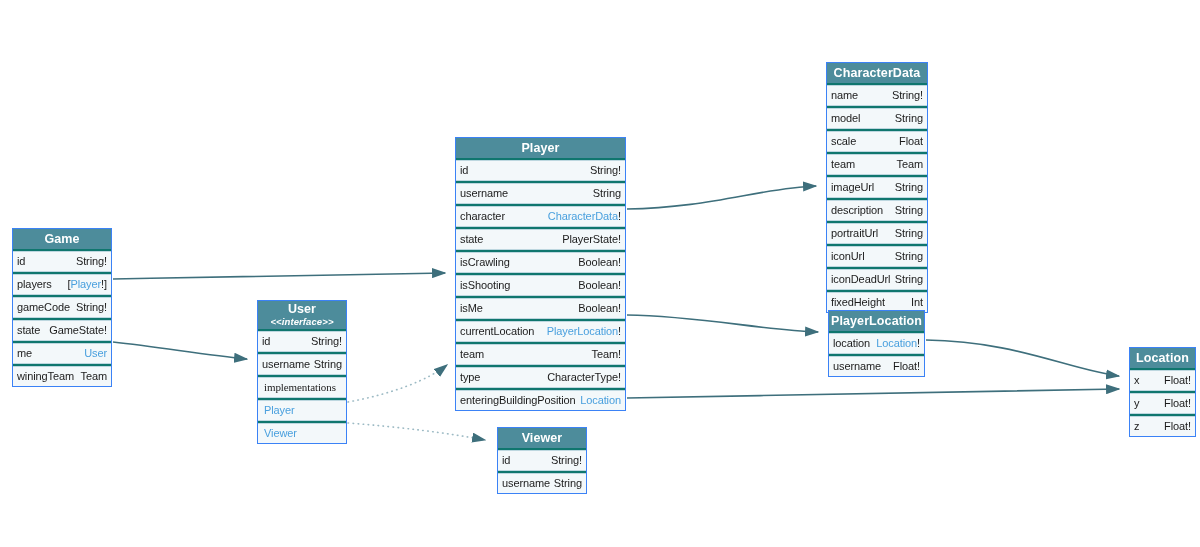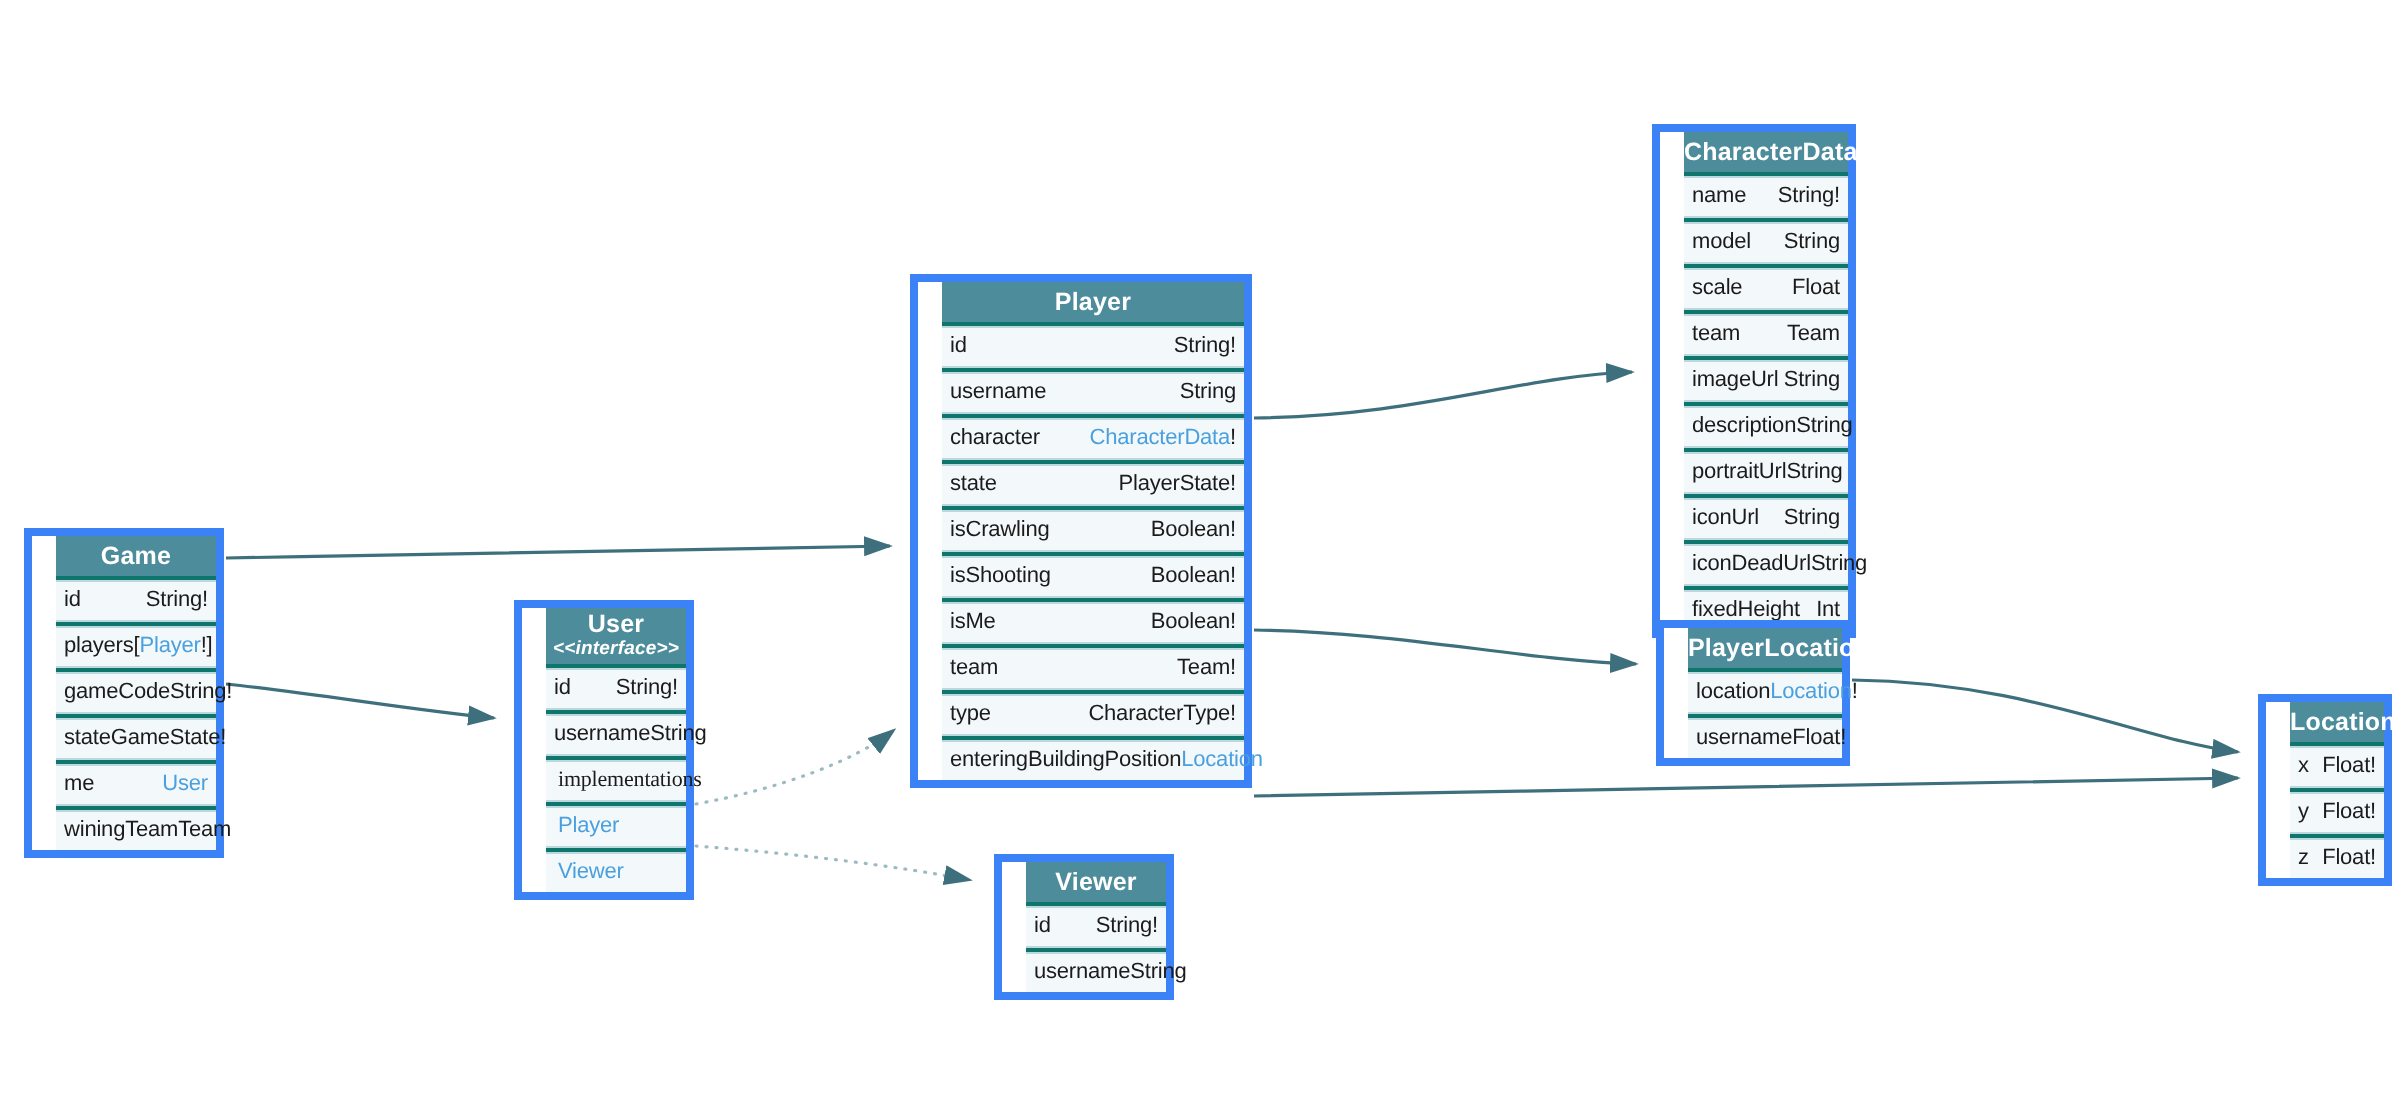--- a/index.html
+++ b/index.html
@@ -1,19 +1,19 @@
 <!DOCTYPE html>
 <html><head>
 <meta charset="utf-8">
 <style>
   html,body{margin:0;padding:0;background:#ffffff;}
   body{font-family:"Liberation Sans","DejaVu Sans",sans-serif;}
   #canvas{position:relative;width:1200px;height:547px;overflow:hidden;background:#ffffff;}
   #edge-layer{position:absolute;left:0;top:0;width:1200px;height:547px;}
-  .etable{position:absolute;border:4px solid #3b82f6;background:#ffffff;box-sizing:border-box;padding-left:12px;}
+  .etable{position:absolute;border:1px solid #3b82f6;background:#ffffff;box-sizing:border-box;}
   .thead{background:#4d8c9b;color:#ffffff;text-align:center;font-weight:bold;
          font-size:12.5px;line-height:20px;height:20px;letter-spacing:0.1px;}
   .thead.tall{height:28px;line-height:normal;padding-top:1px;box-sizing:border-box;}
   .thead.tall .ttitle{font-size:12.5px;line-height:14px;}
   .tsub{font-size:9.5px;line-height:11px;font-weight:bold;font-style:italic;}
   .rows{display:flex;flex-direction:column;gap:2px;background:#0f766e;padding-top:2px;}
   .row{background:#f3f8fa;height:19px;line-height:19px;font-size:11px;color:#1b1b1b;
        display:flex;justify-content:space-between;align-items:center;
        border-top:1px solid #bdd7df;border-bottom:1px solid #bdd7df;
        padding:0 4px;white-space:nowrap;letter-spacing:-0.1px;box-sizing:content-box;}
@@ -39,21 +39,21 @@
         <path d="M113,342 C160,347 205,355 247,359" fill="none" marker-end="url(#arrowhead)" stroke="#3e6f7c" stroke-width="1.6"></path>
         <path d="M627,209 C710,208 760,188 816,186" fill="none" marker-end="url(#arrowhead)" stroke="#3e6f7c" stroke-width="1.6"></path>
         <path d="M627,315 C700,316 760,330 818,332" fill="none" marker-end="url(#arrowhead)" stroke="#3e6f7c" stroke-width="1.6"></path>
         <path d="M627,398 C800,395 1000,391 1119,389" fill="none" marker-end="url(#arrowhead)" stroke="#3e6f7c" stroke-width="1.6"></path>
         <path d="M926,340 C1015,341 1070,370 1119,376" fill="none" marker-end="url(#arrowhead)" stroke="#3e6f7c" stroke-width="1.6"></path>
         <path d="M348,402 C392,394 428,380 447,365" fill="none" marker-end="url(#arrowhead)" stroke="#9cbac4" stroke-width="1.6" stroke-dasharray="0.5 4.5" stroke-linecap="round"></path>
         <path d="M348,423 C400,427 448,433 485,440" fill="none" marker-end="url(#arrowhead)" stroke="#9cbac4" stroke-width="1.6" stroke-dasharray="0.5 4.5" stroke-linecap="round"></path>
       </g>
   </svg>
   <div id="tables">
-      <div class="etable" style="left: 12px; top: 228px; width: 100px; margin-top: 36px;">
+      <div class="etable" style="left: 12px; top: 228px; width: 100px;">
         <div class="thead">
           <div class="ttitle">Game</div>
         </div>
         <div class="rows">
           <div class="row">
             <span class="fname">id</span>
             <span class="ftype"><span>String!</span></span>
           </div>
           <div class="row">
             <span class="fname">players</span>
@@ -129,20 +129,24 @@
           </div>
           <div class="row">
             <span class="fname">isShooting</span>
             <span class="ftype"><span>Boolean!</span></span>
           </div>
           <div class="row">
             <span class="fname">isMe</span>
             <span class="ftype"><span>Boolean!</span></span>
           </div>
           <div class="row">
+            <span class="fname">currentLocation</span>
+            <span class="ftype"><span class="tlink">PlayerLocation</span><span>!</span></span>
+          </div>
+          <div class="row">
             <span class="fname">team</span>
             <span class="ftype"><span>Team!</span></span>
           </div>
           <div class="row">
             <span class="fname">type</span>
             <span class="ftype"><span>CharacterType!</span></span>
           </div>
           <div class="row">
             <span class="fname">enteringBuildingPosition</span>
             <span class="ftype"><span class="tlink">Location</span></span>

